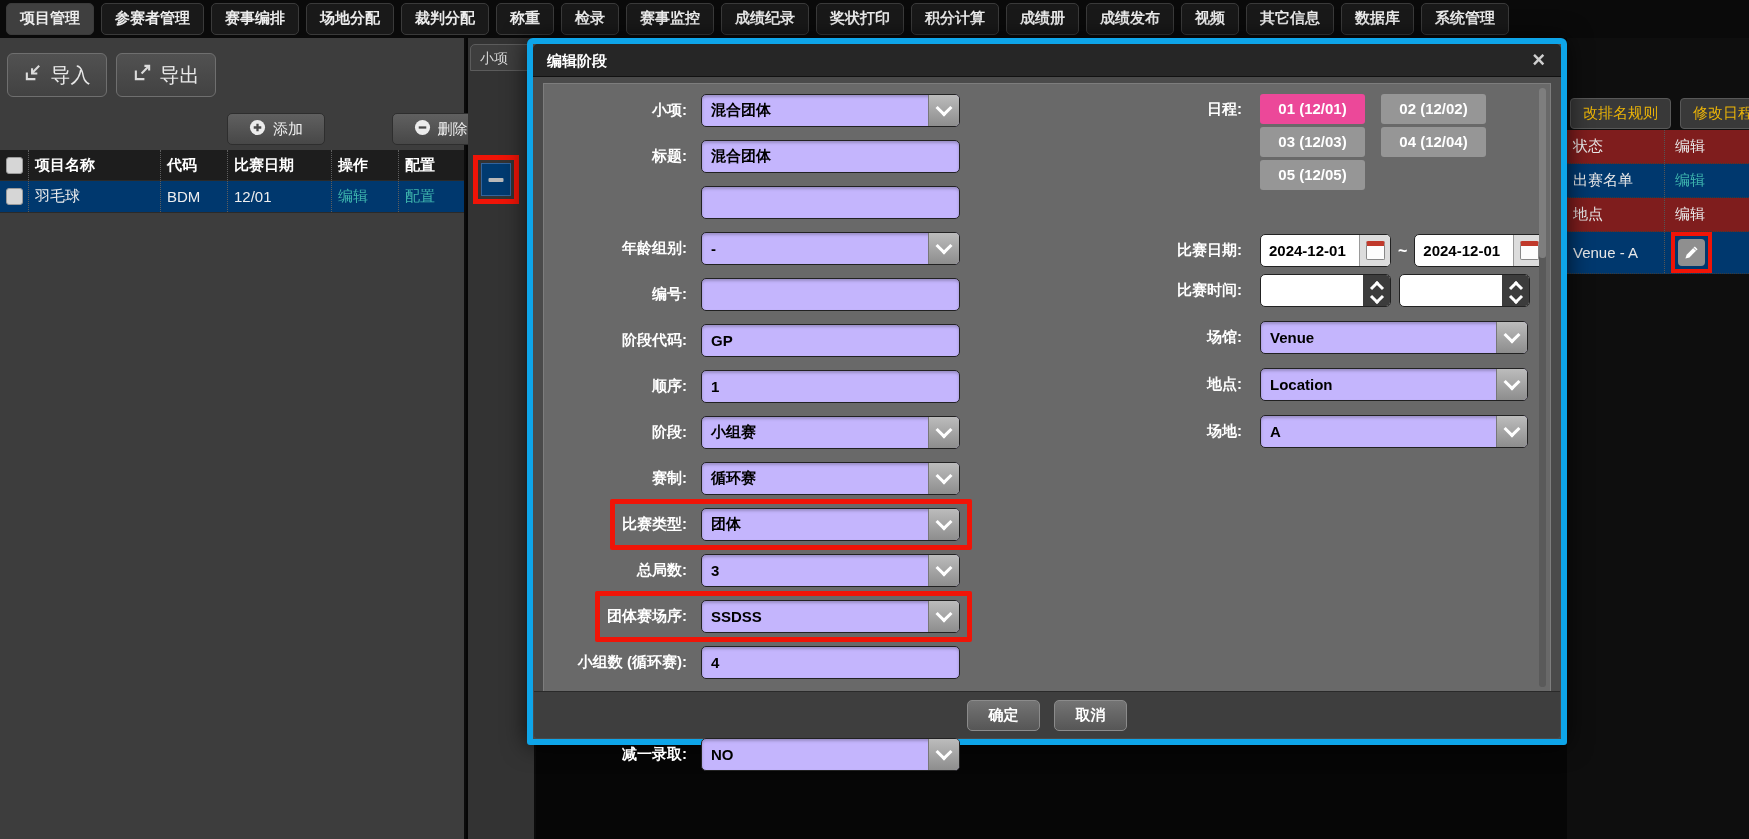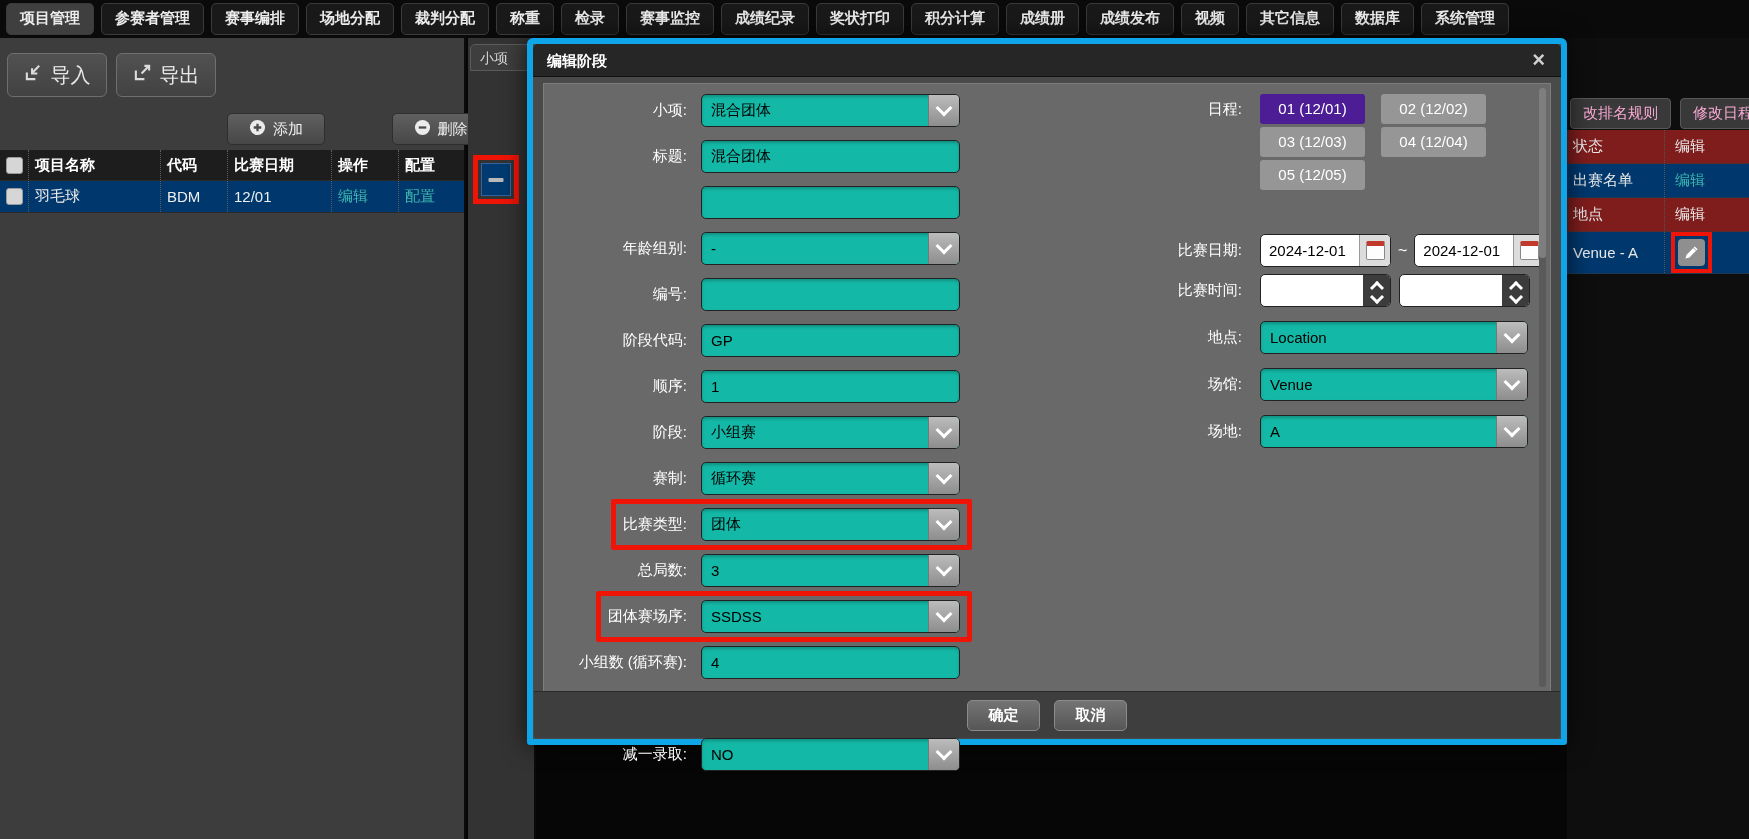--- a/index.html
+++ b/index.html
@@ -39,69 +39,69 @@
                 border-right:2px solid #0b0b0b;}
   .strip-tab{position:absolute;left:2px;top:6px;width:78px;height:27px;background:#3e3e3e;border:1px solid #5c5c5c;
              border-radius:5px 5px 0 0;color:#d8d8d8;font-size:14px;line-height:26px;padding-left:9px;box-sizing:border-box;}
   .collapse-wrap{position:absolute;left:5px;top:117px;border:5px solid #f01407;padding:3px;}
   .collapse-btn{display:block;width:30px;height:33px;background:#003a70;border:1px solid #33639c;position:relative;padding:0;}
   .minus{position:absolute;left:50%;top:50%;transform:translate(-50%,-50%);width:15px;height:4px;background:#b9b9b9;border-radius:1px;}
 
   
   .right-panel{position:absolute;left:1567px;top:38px;width:182px;height:801px;background:#0e0e0e;overflow:hidden;}
   .rp-buttons{position:absolute;top:60px;left:3px;display:flex;gap:9px;width:240px;}
-  .rp-btn{height:29px;background:#393939;border:1px solid #585858;border-radius:4px;color:#f9a8d4;
+  .rp-btn{height:29px;background:#393939;border:1px solid #585858;border-radius:4px;color:#eab308;
           font-size:15px;padding:0 12px;display:flex;align-items:center;white-space:nowrap;}
   #rp-rows{position:absolute;top:92px;left:0;width:100%;}
   .rprow{display:flex;align-items:center;height:33px;border-bottom:1px dotted #3a3a3a;font-size:15px;color:#e8e8e8;}
   .rprow.blue{background:#00386e;}
   .rprow.dark{background:#7f1d1d;}
   .rprow.tall{height:41px;}
   .rpc1{width:97px;padding-left:6px;box-sizing:border-box;white-space:nowrap;overflow:hidden;}
   .rpc2{border-left:1px dotted #555;padding-left:10px;height:100%;display:flex;align-items:center;flex:1;}
   .teal{color:#3db4ad;}
   .iconwrap{border:4px solid #f01407;padding:3px;display:inline-flex;margin-left:-4px;}
   .edit-icon-btn{width:27px;height:27px;background:#8f8f8f;border-radius:4px;display:flex;align-items:center;justify-content:center;}
 
   
   .dialog{position:absolute;left:527px;top:38px;width:1040px;height:707px;background:#4a4a4a;
           border:6px solid #0ea5e9;border-radius:6px 6px 3px 3px;box-shadow:0 0 24px rgba(0,0,0,.7);box-sizing:border-box;}
   .dlg-title{position:absolute;top:0;left:0;right:0;height:33px;background:#262626;border-radius:5px 5px 0 0;
              color:#fff;font-weight:bold;font-size:15px;line-height:33px;padding-left:14px;
              border-bottom:1px solid #111;box-sizing:border-box;}
   .dlg-close{position:absolute;right:16px;top:0;font-size:22px;color:#cfcfcf;line-height:31px;font-weight:bold;cursor:pointer;}
   .dlg-inner{position:absolute;left:10px;right:10px;top:39px;bottom:47px;background:#696969;
-             border:1px solid #7d7d7d;box-sizing:border-box;}
+             border:1px solid #7d7d7d;box-sizing:border-box;font-weight:bold;}
   .dlg-footer{position:absolute;left:1px;right:1px;bottom:1px;height:46px;background:#3e3e3e;
               display:flex;justify-content:center;align-items:center;gap:14px;border-top:1px solid #2a2a2a;
               border-radius:0 0 3px 3px;}
   .dlg-btn{width:73px;height:31px;background:linear-gradient(#747474,#565656);border:1px solid #8b8b8b;
            border-radius:5px;color:#fff;font-size:15px;font-weight:bold;}
 
   .col-left{position:absolute;left:10px;top:10px;width:406px;}
   .frow{display:flex;justify-content:flex-end;align-items:center;height:33px;margin-bottom:13px;}
   .hlw{display:flex;align-items:center;}
   .hlw.hl{border:5px solid #f01407;padding:4px 7px;margin:-9px -12px;border-radius:2px;}
   .flabel{color:#fff;font-size:15px;margin-right:14px;white-space:nowrap;}
-  .tfield,.sfield{width:259px;height:33px;background:#14b8a6;border:1px solid #222;border-radius:5px;box-sizing:border-box;
+  .tfield,.sfield{width:259px;height:33px;background:#c4b5fd;border:1px solid #222;border-radius:5px;box-sizing:border-box;
                   display:flex;align-items:center;position:relative;overflow:hidden;box-shadow:inset 0 2px 3px rgba(0,0,0,.22);}
   .fval{padding-left:9px;font-size:15px;color:#000;white-space:nowrap;}
   .sarrow{position:absolute;right:0;top:0;width:30px;height:100%;background:linear-gradient(#bcbcbc,#8d8d8d);
           border-left:1px solid #777;display:flex;align-items:center;justify-content:center;}
   .chev{width:9px;height:9px;border-right:3px solid #fff;border-bottom:3px solid #fff;transform:rotate(45deg);margin-top:-5px;}
 
   .col-right{position:absolute;left:526px;top:10px;}
   .rrow{display:flex;align-items:center;}
   .rlabel{width:172px;text-align:right;margin-right:18px;color:#fff;font-size:15px;flex:none;white-space:nowrap;}
   .sched-row{align-items:flex-start;margin-bottom:44px;}
   .sched-row .rlabel{line-height:30px;}
   .days{display:flex;flex-wrap:wrap;width:230px;column-gap:16px;row-gap:3px;}
   .day{width:105px;height:30px;background:#969696;color:#fff;font-size:15px;border-radius:3px;
        text-align:center;line-height:30px;}
-  .day.sel{background:#4c1d95;}
+  .day.sel{background:#ec4899;}
   .date-row{margin-bottom:7px;}
   .dateinput{width:131px;height:33px;background:#fff;border:1px solid #222;border-radius:5px;box-sizing:border-box;
              position:relative;display:flex;align-items:center;overflow:hidden;}
   .dval{padding-left:8px;font-size:15px;color:#000;}
   .calseg{position:absolute;right:0;top:0;width:30px;height:100%;background:#dcdcdc;border-left:1px solid #999;
           display:flex;align-items:center;justify-content:center;}
   .cal{width:17px;height:13px;background:#fdfdfd;border:1px solid #888;border-top:5px solid #c0392b;border-radius:2px;}
   .tilde{color:#fff;margin:0 7px;font-size:16px;}
   .time-row{margin-bottom:14px;}
   .timeinput{width:131px;height:33px;background:#fff;border:1px solid #222;border-radius:5px;box-sizing:border-box;
@@ -442,32 +442,32 @@
           </div>
           <div class="timeinput">
             <span class="dval"></span>
             <span class="spinseg">
                 <i class="chup"></i>
                 <i class="chdn"></i>
               </span>
           </div>
         </div>
         <div class="rrow sel-row">
+          <span class="rlabel">场馆:</span>
+          <div class="sfield wide">
+            <span class="fval">Venue</span>
+            <span class="sarrow">
+                <i class="chev"></i>
+              </span>
+          </div>
+        </div>
+        <div class="rrow sel-row">
           <span class="rlabel">地点:</span>
           <div class="sfield wide">
             <span class="fval">Location</span>
-            <span class="sarrow">
-                <i class="chev"></i>
-              </span>
-          </div>
-        </div>
-        <div class="rrow sel-row">
-          <span class="rlabel">场馆:</span>
-          <div class="sfield wide">
-            <span class="fval">Venue</span>
             <span class="sarrow">
                 <i class="chev"></i>
               </span>
           </div>
         </div>
         <div class="rrow sel-row">
           <span class="rlabel">场地:</span>
           <div class="sfield wide">
             <span class="fval">A</span>
             <span class="sarrow">

